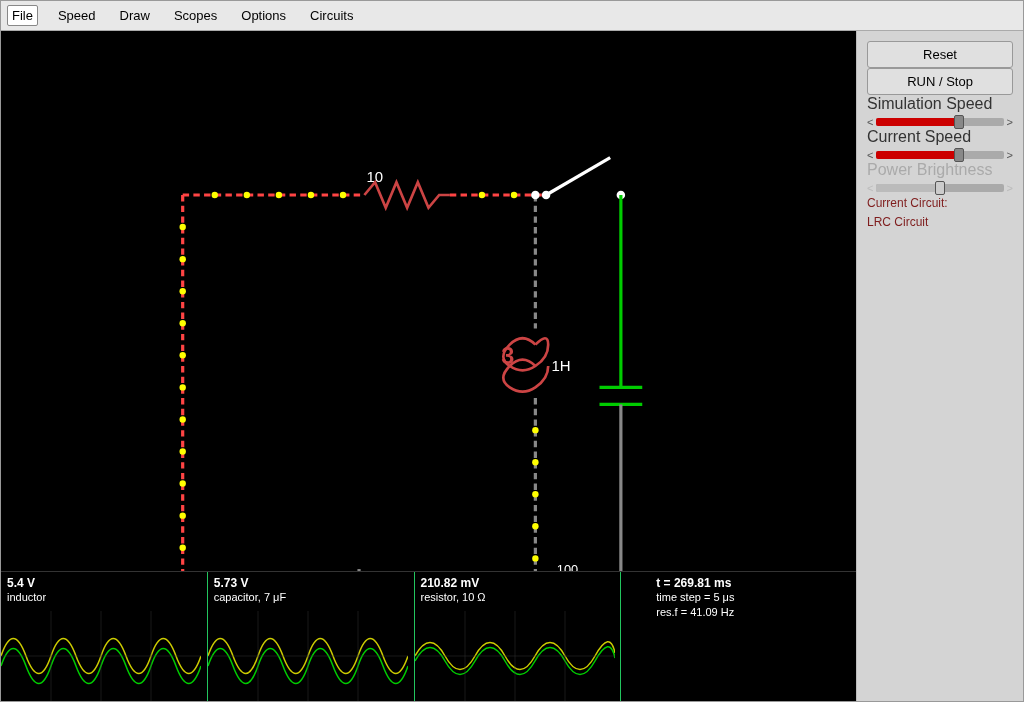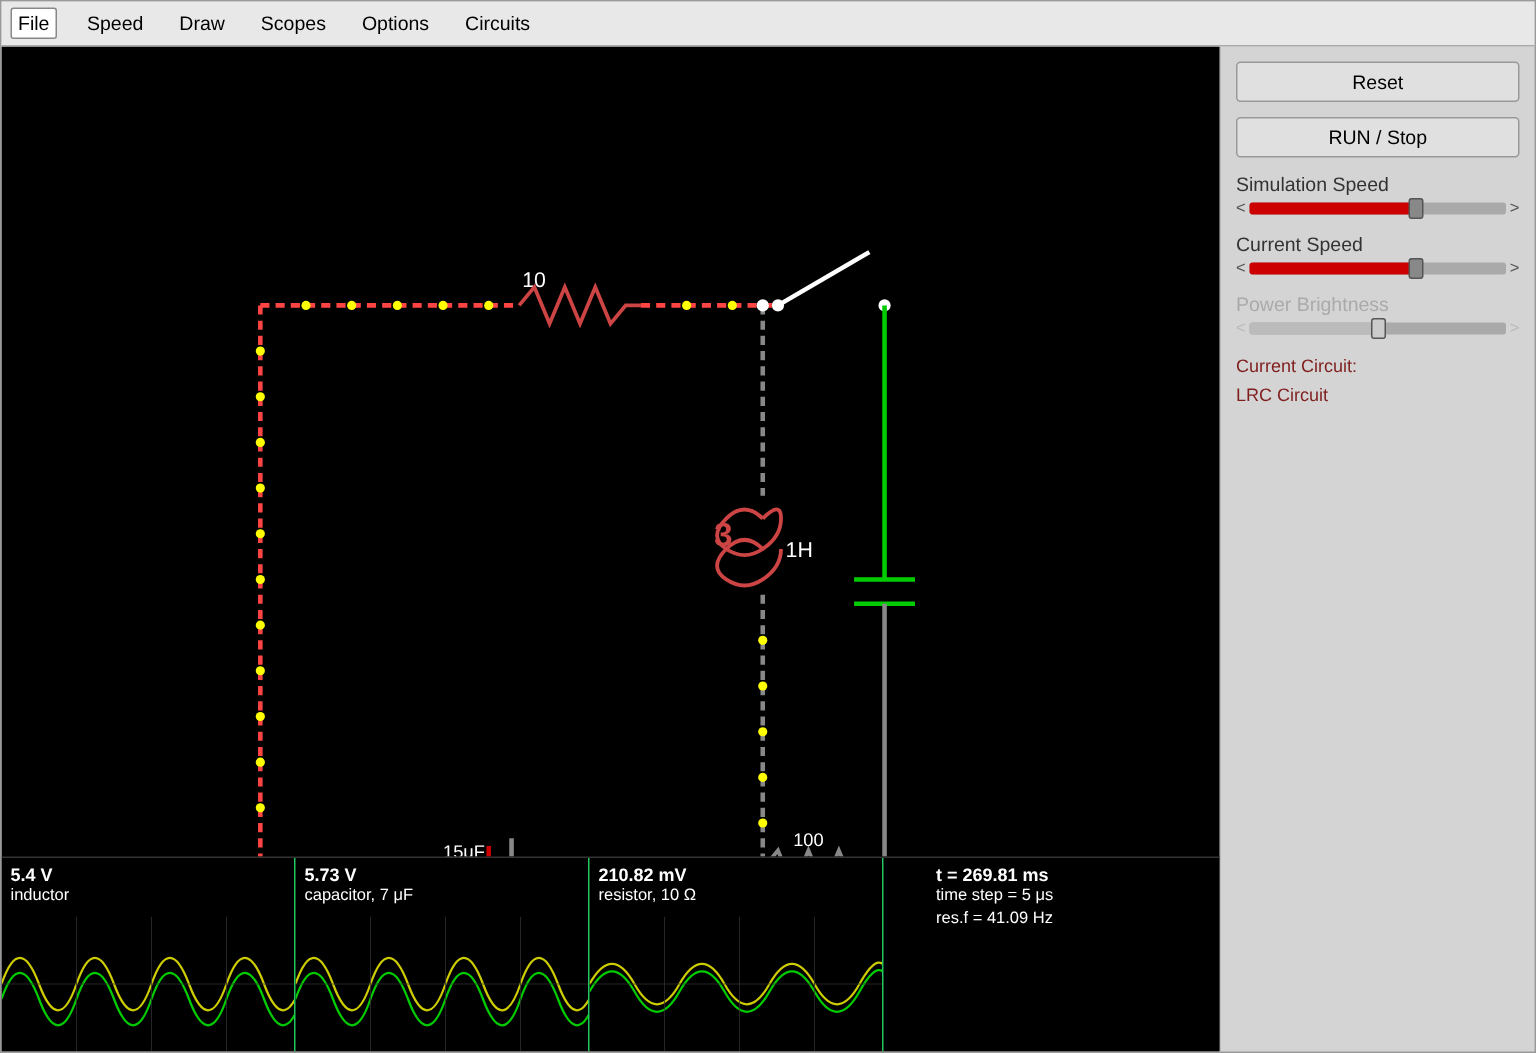--- a/index.html
+++ b/index.html
@@ -83,27 +83,26 @@
     .scope-wave {
       position: absolute;
       bottom: 0;
       left: 0;
       right: 0;
       height: 90px;
     }
 
     
     .right-panel {
-      width: 210px;
+      width: 167px;
       background: #d4d4d4;
       border-left: 1px solid #bbb;
       padding: 10px;
       display: flex;
       flex-direction: column;
-      gap: 10px;
     }
 
     .btn {
       display: block;
       width: 100%;
       padding: 5px 10px;
       background: #e0e0e0;
       border: 1px solid #999;
       border-radius: 3px;
       cursor: pointer;
@@ -112,21 +111,21 @@
       color: #000;
     }
 
     .control-group {
       display: flex;
       flex-direction: column;
       gap: 3px;
     }
 
     .control-label {
-      font-size: 13px;
+      font-size: 16px;
       color: #333;
     }
 
     .slider-row {
       display: flex;
       align-items: center;
       gap: 3px;
     }
 
     .slider-arrow {

